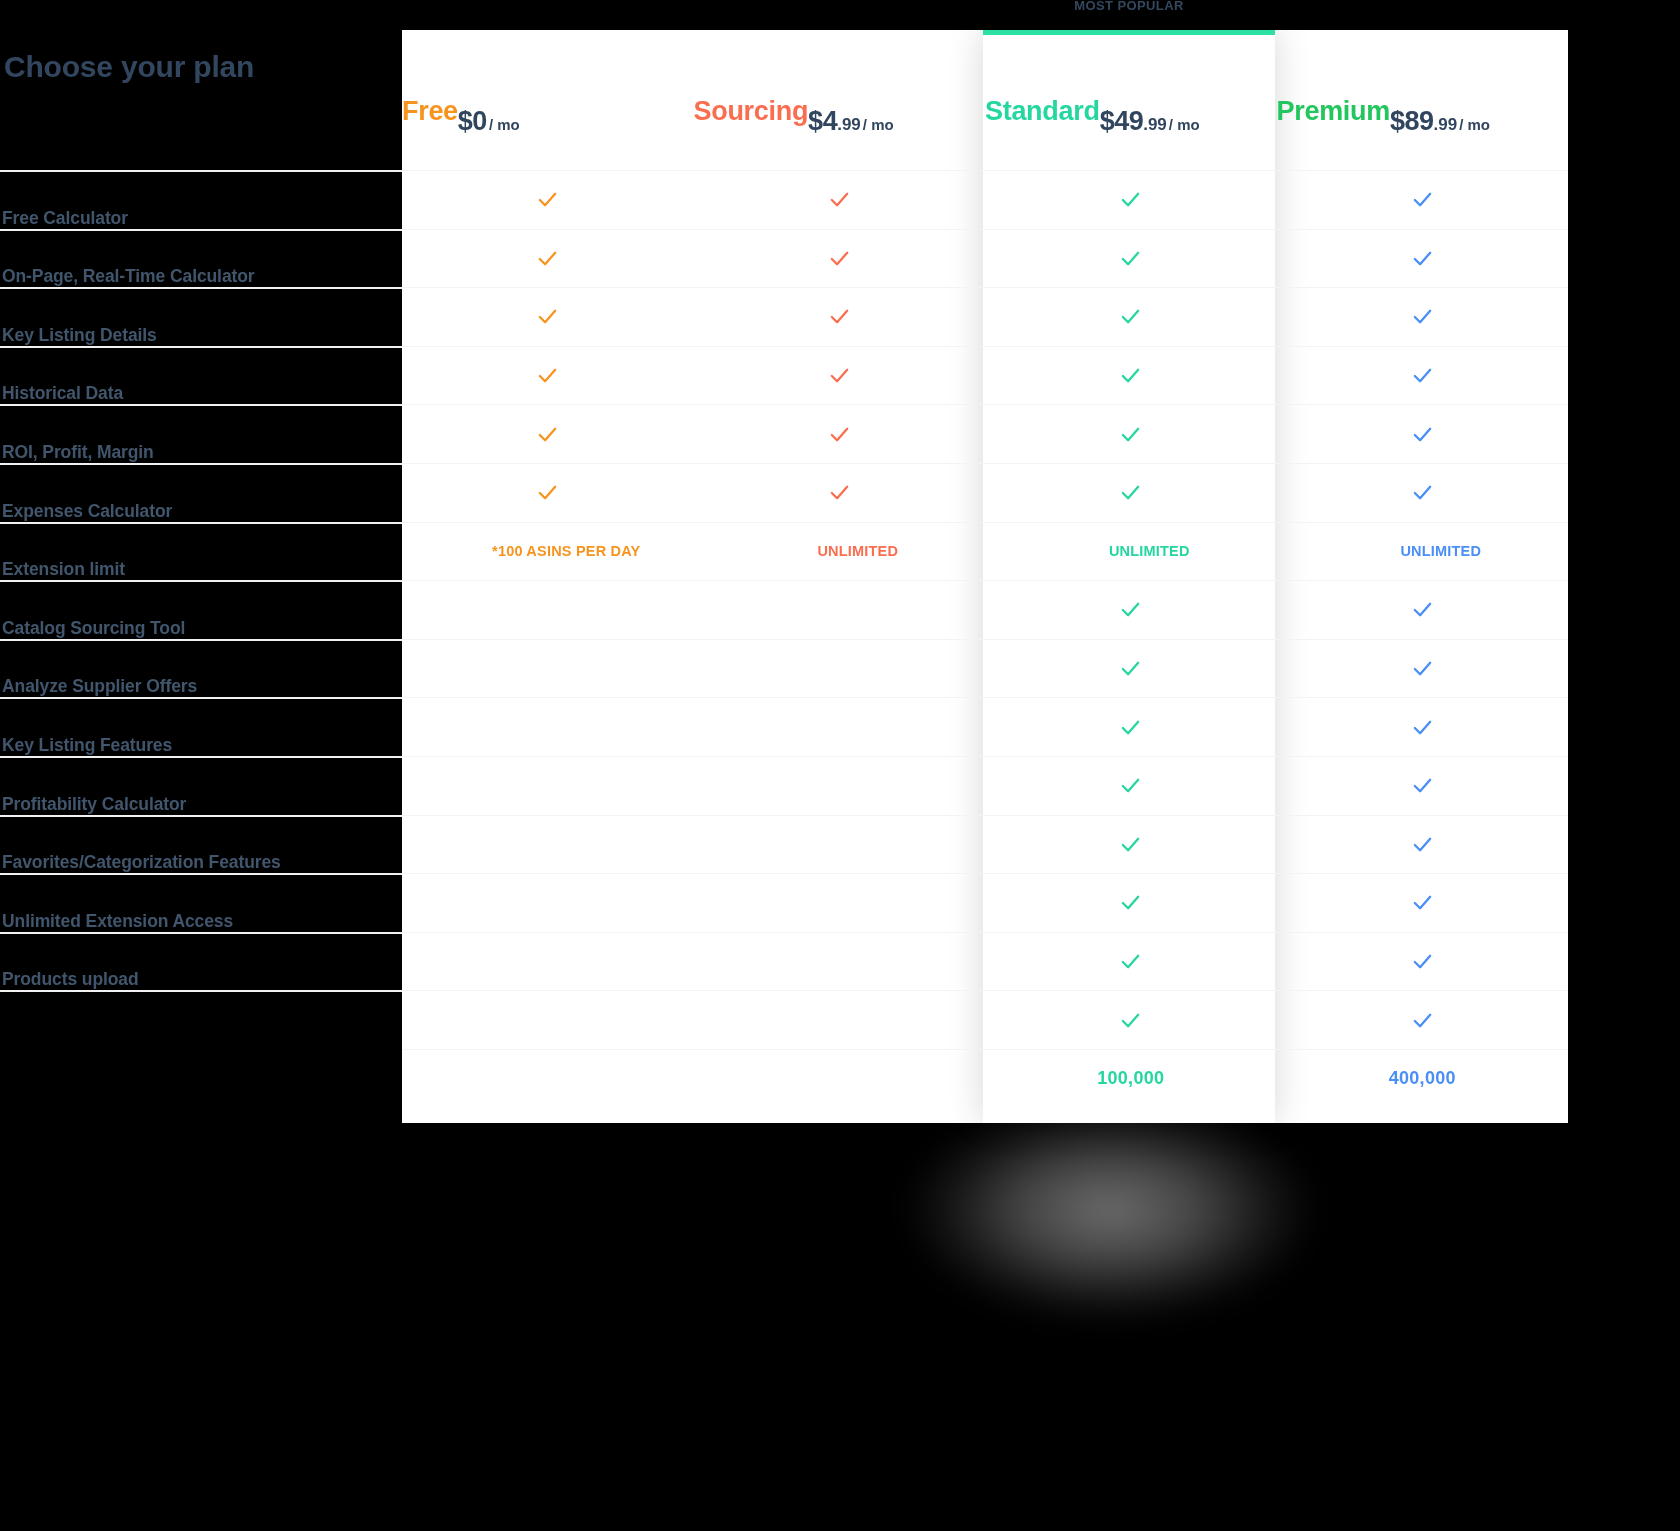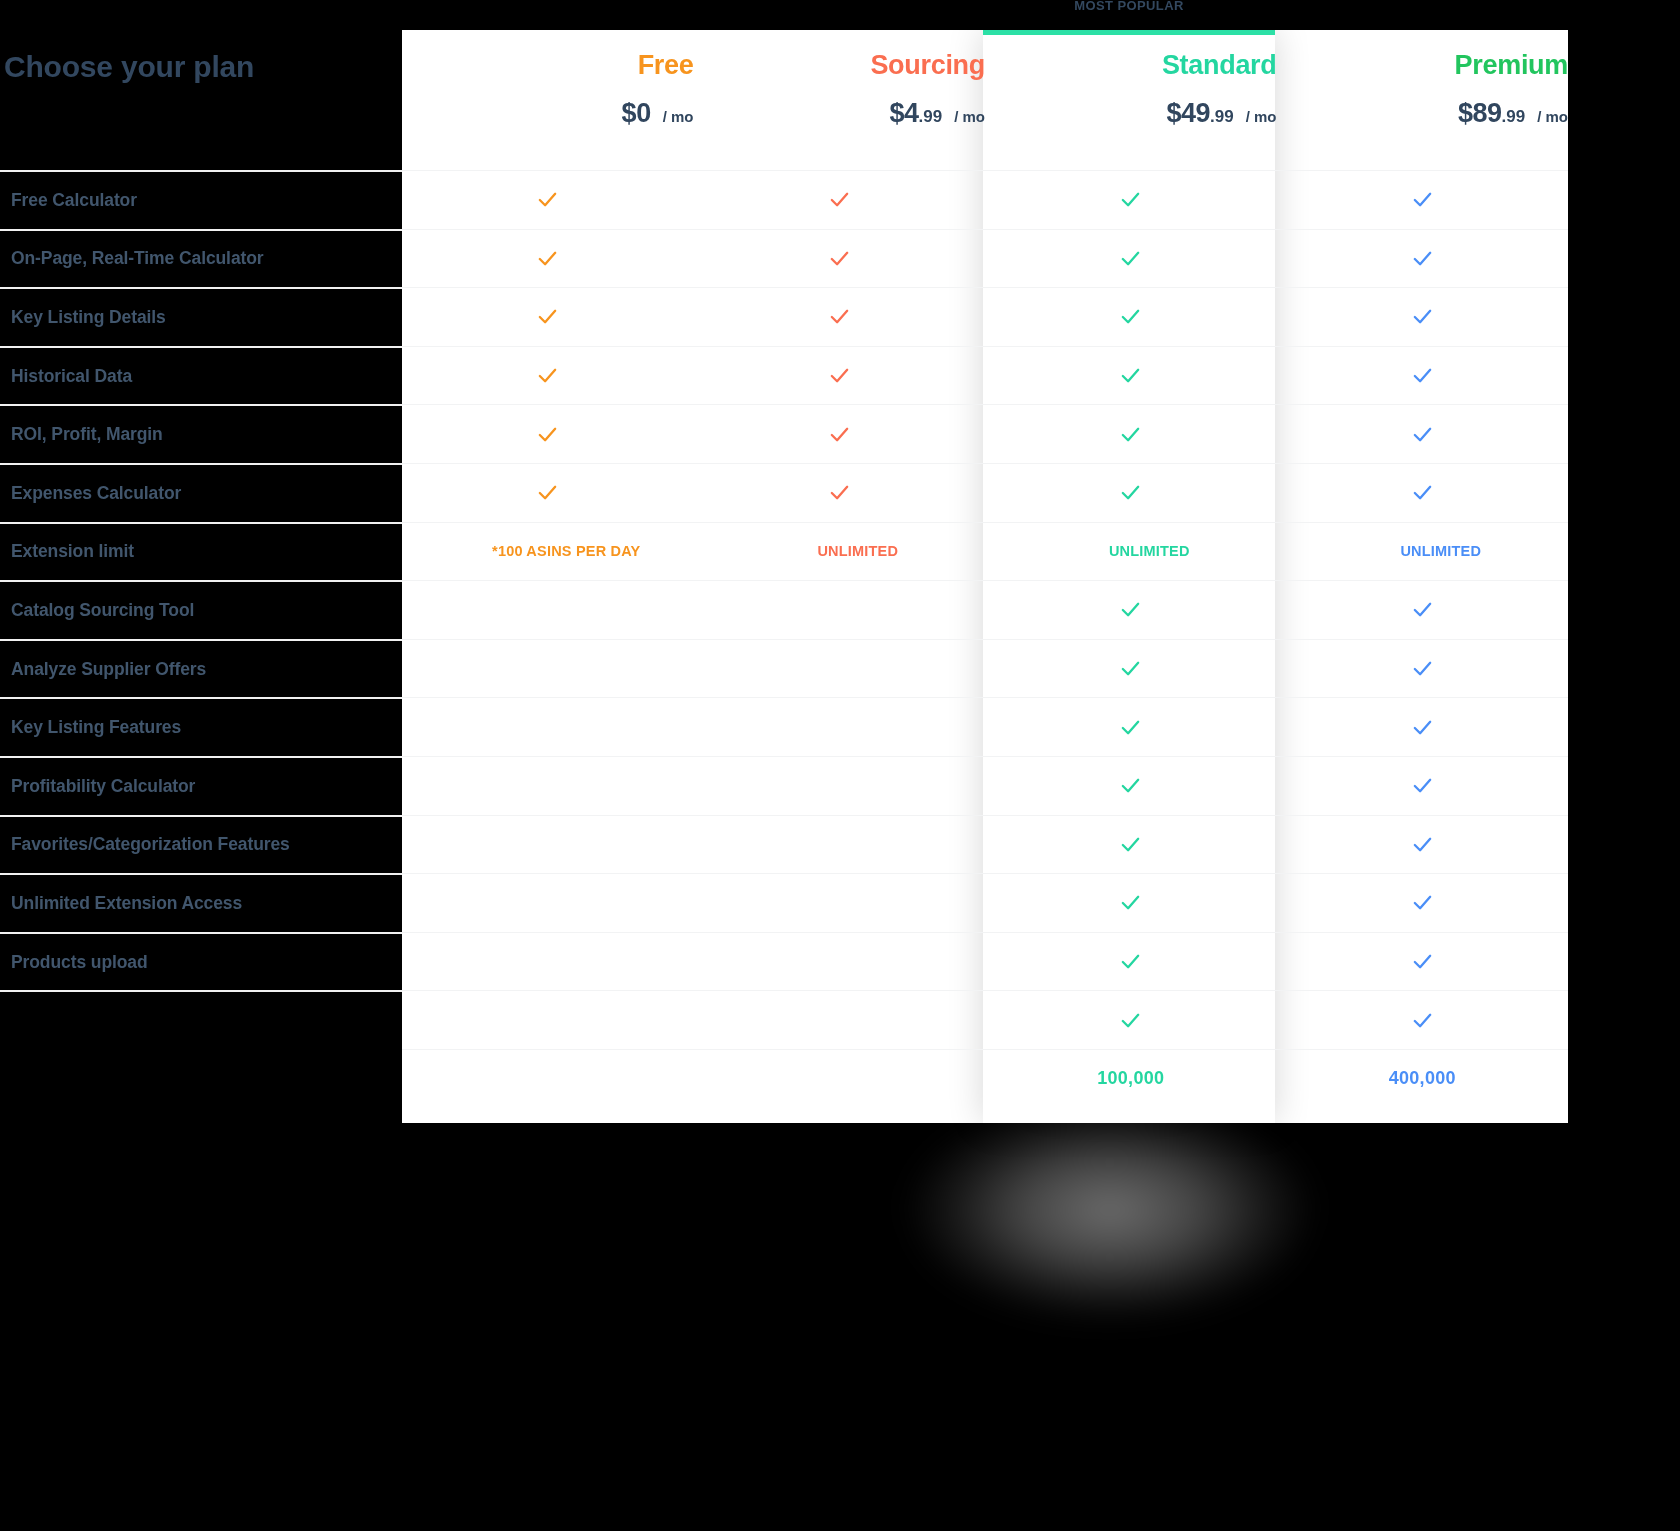--- a/index.html
+++ b/index.html
@@ -56,22 +56,22 @@
     color:#32475f;
     white-space:nowrap;
     text-align:center;
   }
 
   .label-row{
     position:relative;
     height:58.6px;
     border-top:2px solid #f1f1f1;
     display:flex;
-    align-items:center;
-    padding-left:11px;
+    align-items:flex-end;
+    padding-left:2px;
   }
   .label-row.first{ border-top:2px solid #f1f1f1; }
   .label-row .ltext{
     font-size:17.5px;
     font-weight:700;
     color:#41566d;
     letter-spacing:-0.1px;
     white-space:nowrap;
   }
   .label-row.blank .ltext{ visibility:hidden; }
@@ -83,40 +83,39 @@
     width:1166px;
     z-index:3;
   }
   .ghead{
     height:170px;
     display:flex;
   }
   .gcol-head{
     flex:1 1 0;
     display:flex;
-    flex-direction:column;
-    align-items:flex-end;
+    align-items:center;
     justify-content:flex-start;
     padding-top:52px;
   }
   .plan-name{
     font-size:27px;
     font-weight:700;
     letter-spacing:-0.3px;
     line-height:1;
   }
   .plan-price{
     margin-top:21px;
     color:#31465e;
     line-height:1;
     white-space:nowrap;
   }
   .price-main{ font-size:27px; font-weight:700; letter-spacing:-0.5px; }
   .price-cents{ font-size:17px; font-weight:700; }
-  .price-per{ font-size:15px; font-weight:700; margin-left:12px; }
+  .price-per{ font-size:15px; font-weight:700; margin-left:2px; }
 
   .grow{
     height:58.6px;
     display:flex;
     border-top:1px solid #f2f3f4;
   }
   .gcell{
     flex:1 1 0;
     display:flex;
     align-items:center;

